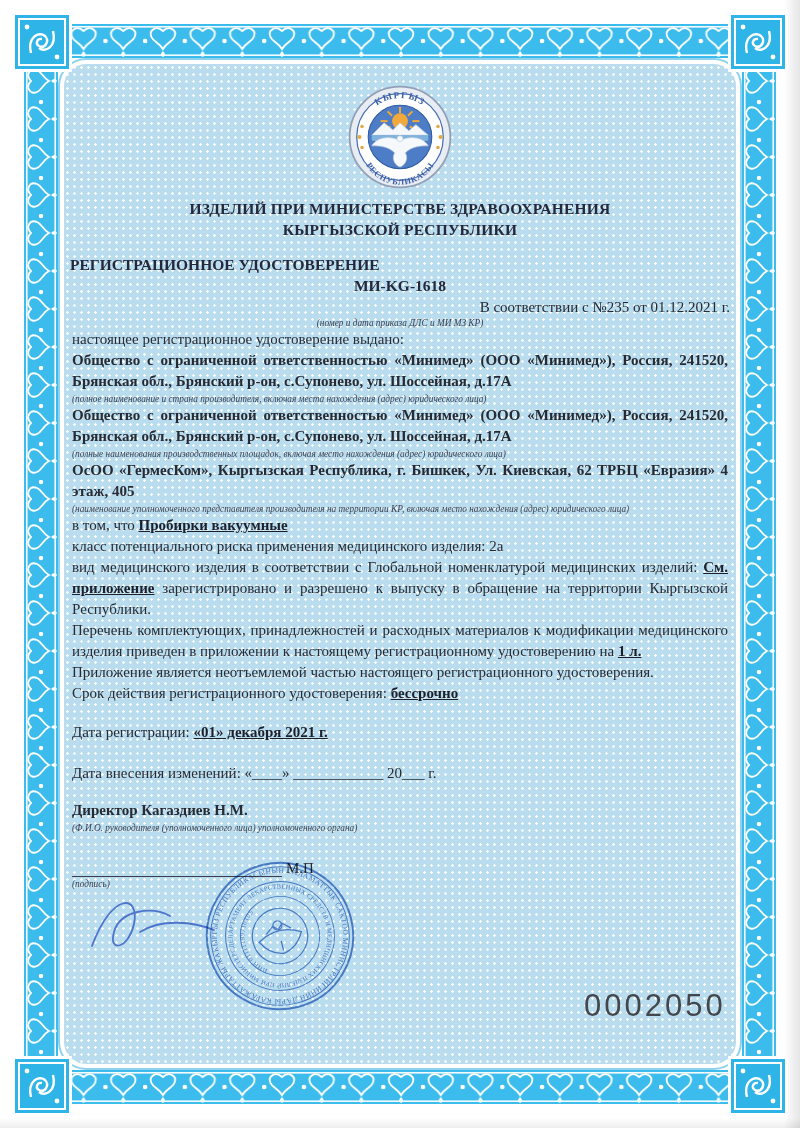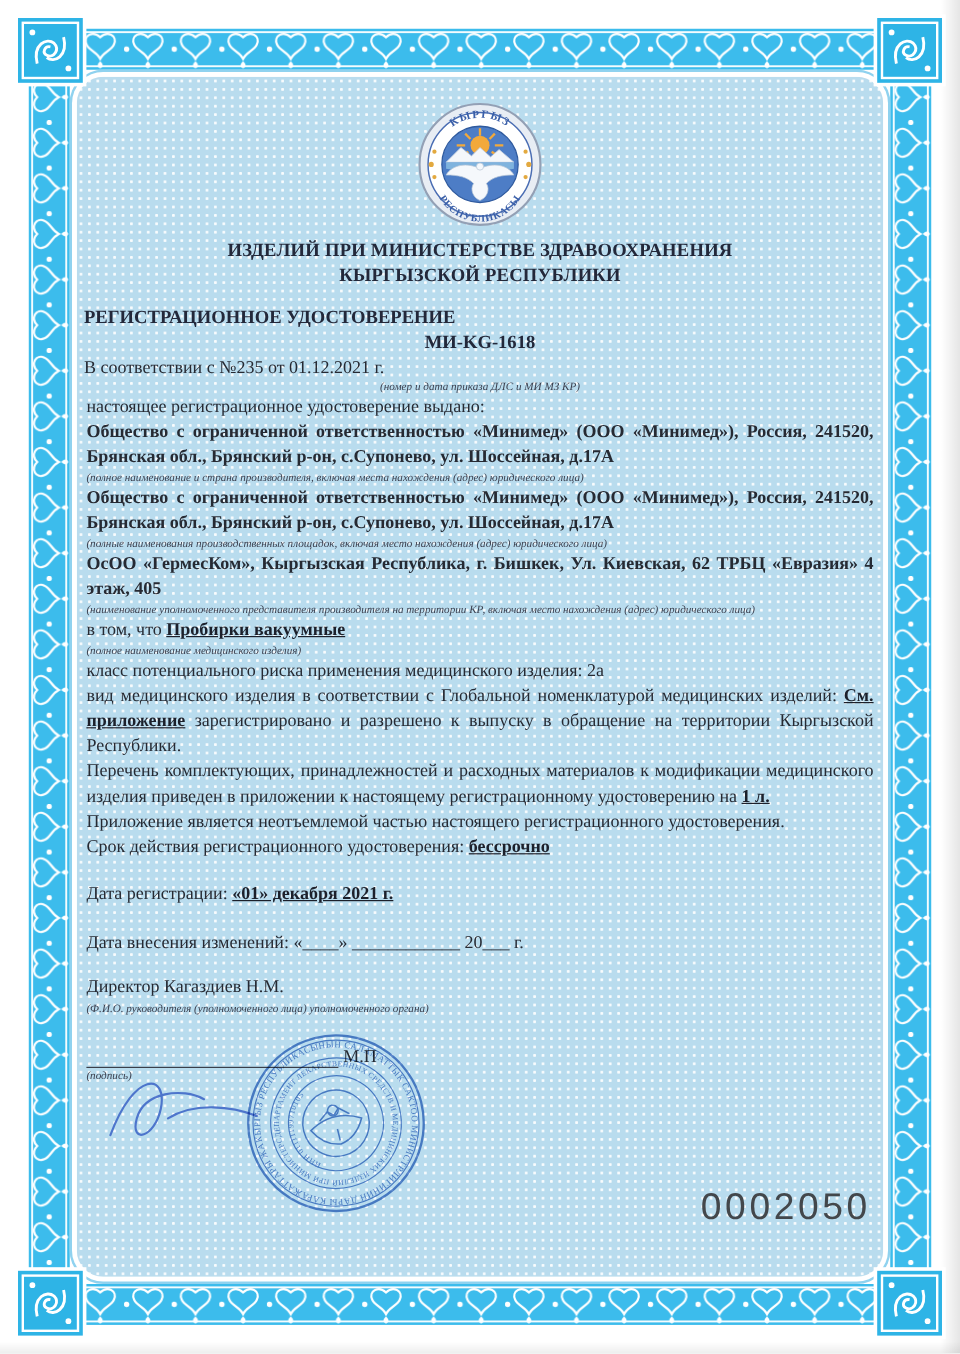--- a/index.html
+++ b/index.html
@@ -31,21 +31,21 @@
          border-radius:22px;
          box-shadow:0 0 0 4px #ffffff,0 0 0 6px #8fd2ef;
          padding:4px 6px;box-sizing:border-box;color:#262a33;}
 
   
   .emblem{display:block;margin:16px auto 4px;width:106px;height:106px;}
   .hdr{text-align:center;font-weight:bold;font-size:15.5px;line-height:21px;
        color:#23283a;letter-spacing:.2px;margin:8px 10px 0;}
   .title{text-align:left;font-weight:bold;font-size:15.5px;color:#23283a;margin:16px 0 0;}
   .docnum{text-align:center;font-weight:bold;font-size:15.5px;color:#23283a;margin:3px 0 0;}
-  .basis{text-align:left;font-size:15px;margin:4px 0 0;}
+  .basis{text-align:right;font-size:15px;margin:4px 0 0;}
   .cap{font-style:italic;font-size:9.3px;color:#3c4150;margin:1px 0 0;line-height:12px;}
   .cap.center{text-align:center;}
   .bodytxt{margin:0 2px;}
   p.line{font-size:15px;margin:0;line-height:21px;}
   p.just{text-align:justify;}
   b{color:#1c202b;text-decoration:underline;}
   .mt-lead{margin-top:22px;} .mt-blk{margin-top:8px;} .mt-par{margin-top:14px;}
   .sig-row{display:flex;align-items:flex-start;margin-top:26px;font-size:15px;}
   .sig-line{display:inline-block;width:210px;border-bottom:1.3px solid #3a3f4a;height:16px;}
   .mp{margin-left:4px;}
@@ -218,37 +218,36 @@
       <p class="line just" style="font-weight:bold">Общество с ограниченной ответственностью «Минимед» (ООО «Минимед»), Россия, 241520, Брянская обл., Брянский р-он, с.Супонево, ул. Шоссейная, д.17А</p>
       <p class="cap">(полное наименование и страна производителя, включая места нахождения (адрес) юридического лица)</p>
 
       <p class="line just mt-par" style="font-weight:bold">Общество с ограниченной ответственностью «Минимед» (ООО «Минимед»), Россия, 241520, Брянская обл., Брянский р-он, с.Супонево, ул. Шоссейная, д.17А</p>
       <p class="cap">(полные наименования производственных площадок, включая место нахождения (адрес) юридического лица)</p>
 
       <p class="line just mt-par" style="font-weight:bold">ОсОО «ГермесКом», Кыргызская Республика, г. Бишкек, Ул. Киевская, 62 ТРБЦ «Евразия» 4 этаж, 405</p>
       <p class="cap">(наименование уполномоченного представителя производителя на территории КР, включая место нахождения (адрес) юридического лица)</p>
 
       <p class="line mt-blk"><span>в том, что </span><b>Пробирки вакуумные</b></p>
-      <p class="cap">(полное наименование медицинского изделия)</p>
 
       <p class="line mt-blk">класс потенциального риска применения медицинского изделия: 2а</p>
 
       <p class="line just mt-blk"><span>вид медицинского изделия в соответствии с Глобальной номенклатурой медицинских изделий: </span><b>См. приложение</b><span> зарегистрировано и разрешено к выпуску в обращение на территории Кыргызской Республики.</span></p>
 
       <p class="line just mt-par"><span>Перечень комплектующих, принадлежностей и расходных материалов к модификации медицинского изделия приведен в приложении к настоящему регистрационному удостоверению на </span><b>1 л.</b></p>
 
       <p class="line mt-par">Приложение является неотъемлемой частью настоящего регистрационного удостоверения.</p>
 
       <p class="line mt-par"><span>Срок действия регистрационного удостоверения: </span><b>бессрочно</b></p>
 
       <p class="line" style="margin-top:18px"><span>Дата регистрации: </span><b>«01» декабря 2021 г.</b></p>
 
       <p class="line" style="margin-top:20px">Дата внесения изменений: «____» ____________ 20___ г.</p>
 
-      <p class="line" style="margin-top:16px;font-weight:normal">Директор Кагаздиев Н.М.</p>
+      <p class="line" style="margin-top:16px;font-weight:bold">Директор Кагаздиев Н.М.</p>
       <p class="cap">(Ф.И.О. руководителя (уполномоченного лица) уполномоченного органа)</p>
 
       <div class="sig-row">
         <span class="sig-line"></span>
         <span class="mp">М.П</span>
       </div>
       <p class="cap">(подпись)</p>
     </div>
   </div>
 

